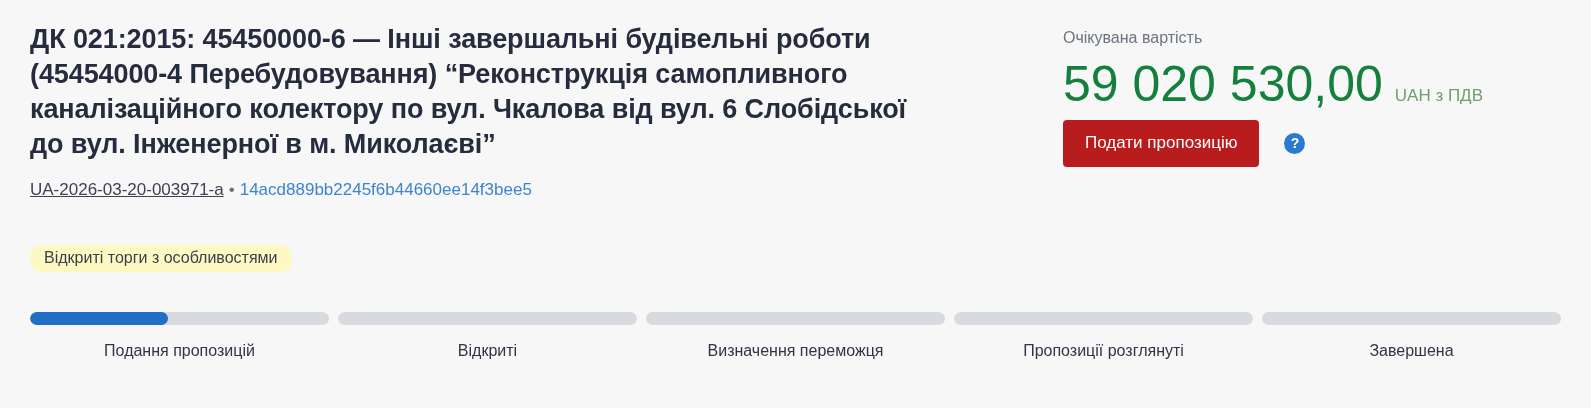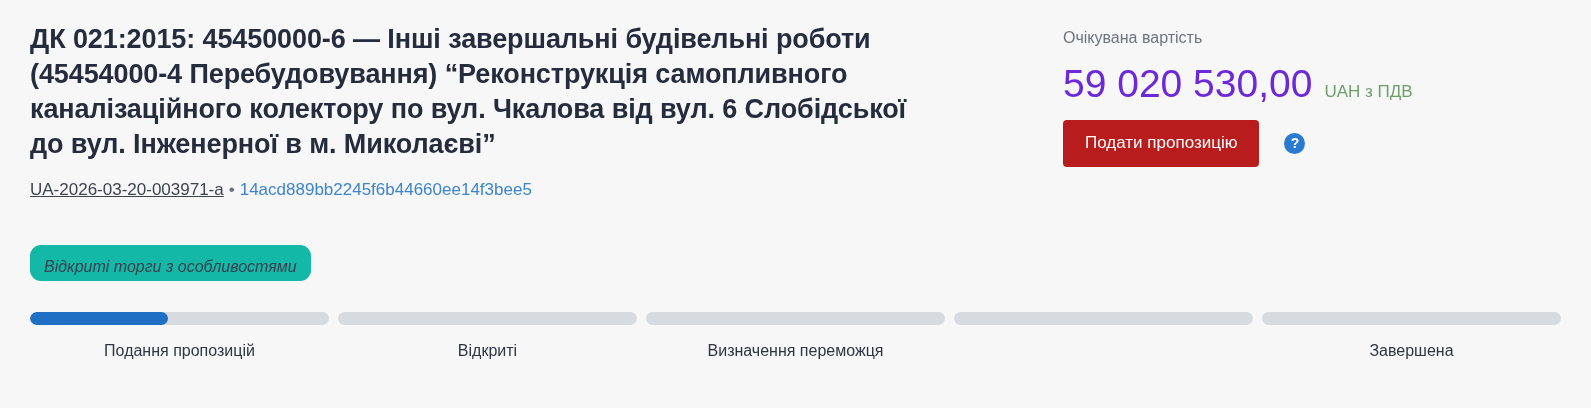--- a/index.html
+++ b/index.html
@@ -68,23 +68,23 @@
     line-height: 20px;
     color: #6d7481;
     margin-bottom: 6px;
   }
   .price-row {
     display: flex;
     align-items: baseline;
     white-space: nowrap;
   }
   .price-amount {
-    font-size: 39px;
+    font-size: 50px;
     line-height: 60px;
-    color: #6d28d9;
+    color: #15803d;
     font-weight: normal;
     letter-spacing: 0px;
   }
   .price-currency {
     font-size: 17px;
     line-height: 20px;
     color: #6f9f6b;
     margin-left: 12px;
   }
 
@@ -122,27 +122,26 @@
   }
 
   
   .badge-row {
     position: absolute;
     left: 30px;
     top: 245px;
   }
   .procedure-badge {
     display: inline-block;
-    background: #14b8a6;
+    background: #fef9c3;
     color: #394150;
     font-size: 16px;
     line-height: 20px;
     border-radius: 11px;
-    padding: 12px 14px 4px 14px;
-    font-style: italic;
+    padding: 3px 14px 4px 14px;
   }
 
   
   .stepper {
     position: absolute;
     left: 30px;
     top: 312px;
     width: 1531px;
     display: flex;
     gap: 9px;
@@ -219,20 +218,21 @@
       <div class="step">
         <div class="step-bar" style="background: rgb(215, 218, 222);"></div>
         <div class="step-label">Відкриті</div>
       </div>
       <div class="step">
         <div class="step-bar" style="background: rgb(215, 218, 222);"></div>
         <div class="step-label">Визначення переможця</div>
       </div>
       <div class="step">
         <div class="step-bar" style="background: rgb(215, 218, 222);"></div>
+        <div class="step-label">Пропозиції розглянуті</div>
       </div>
       <div class="step">
         <div class="step-bar" style="background: rgb(215, 218, 222);"></div>
         <div class="step-label">Завершена</div>
       </div>
     </div>
 
 </div>
 
 </body></html>

